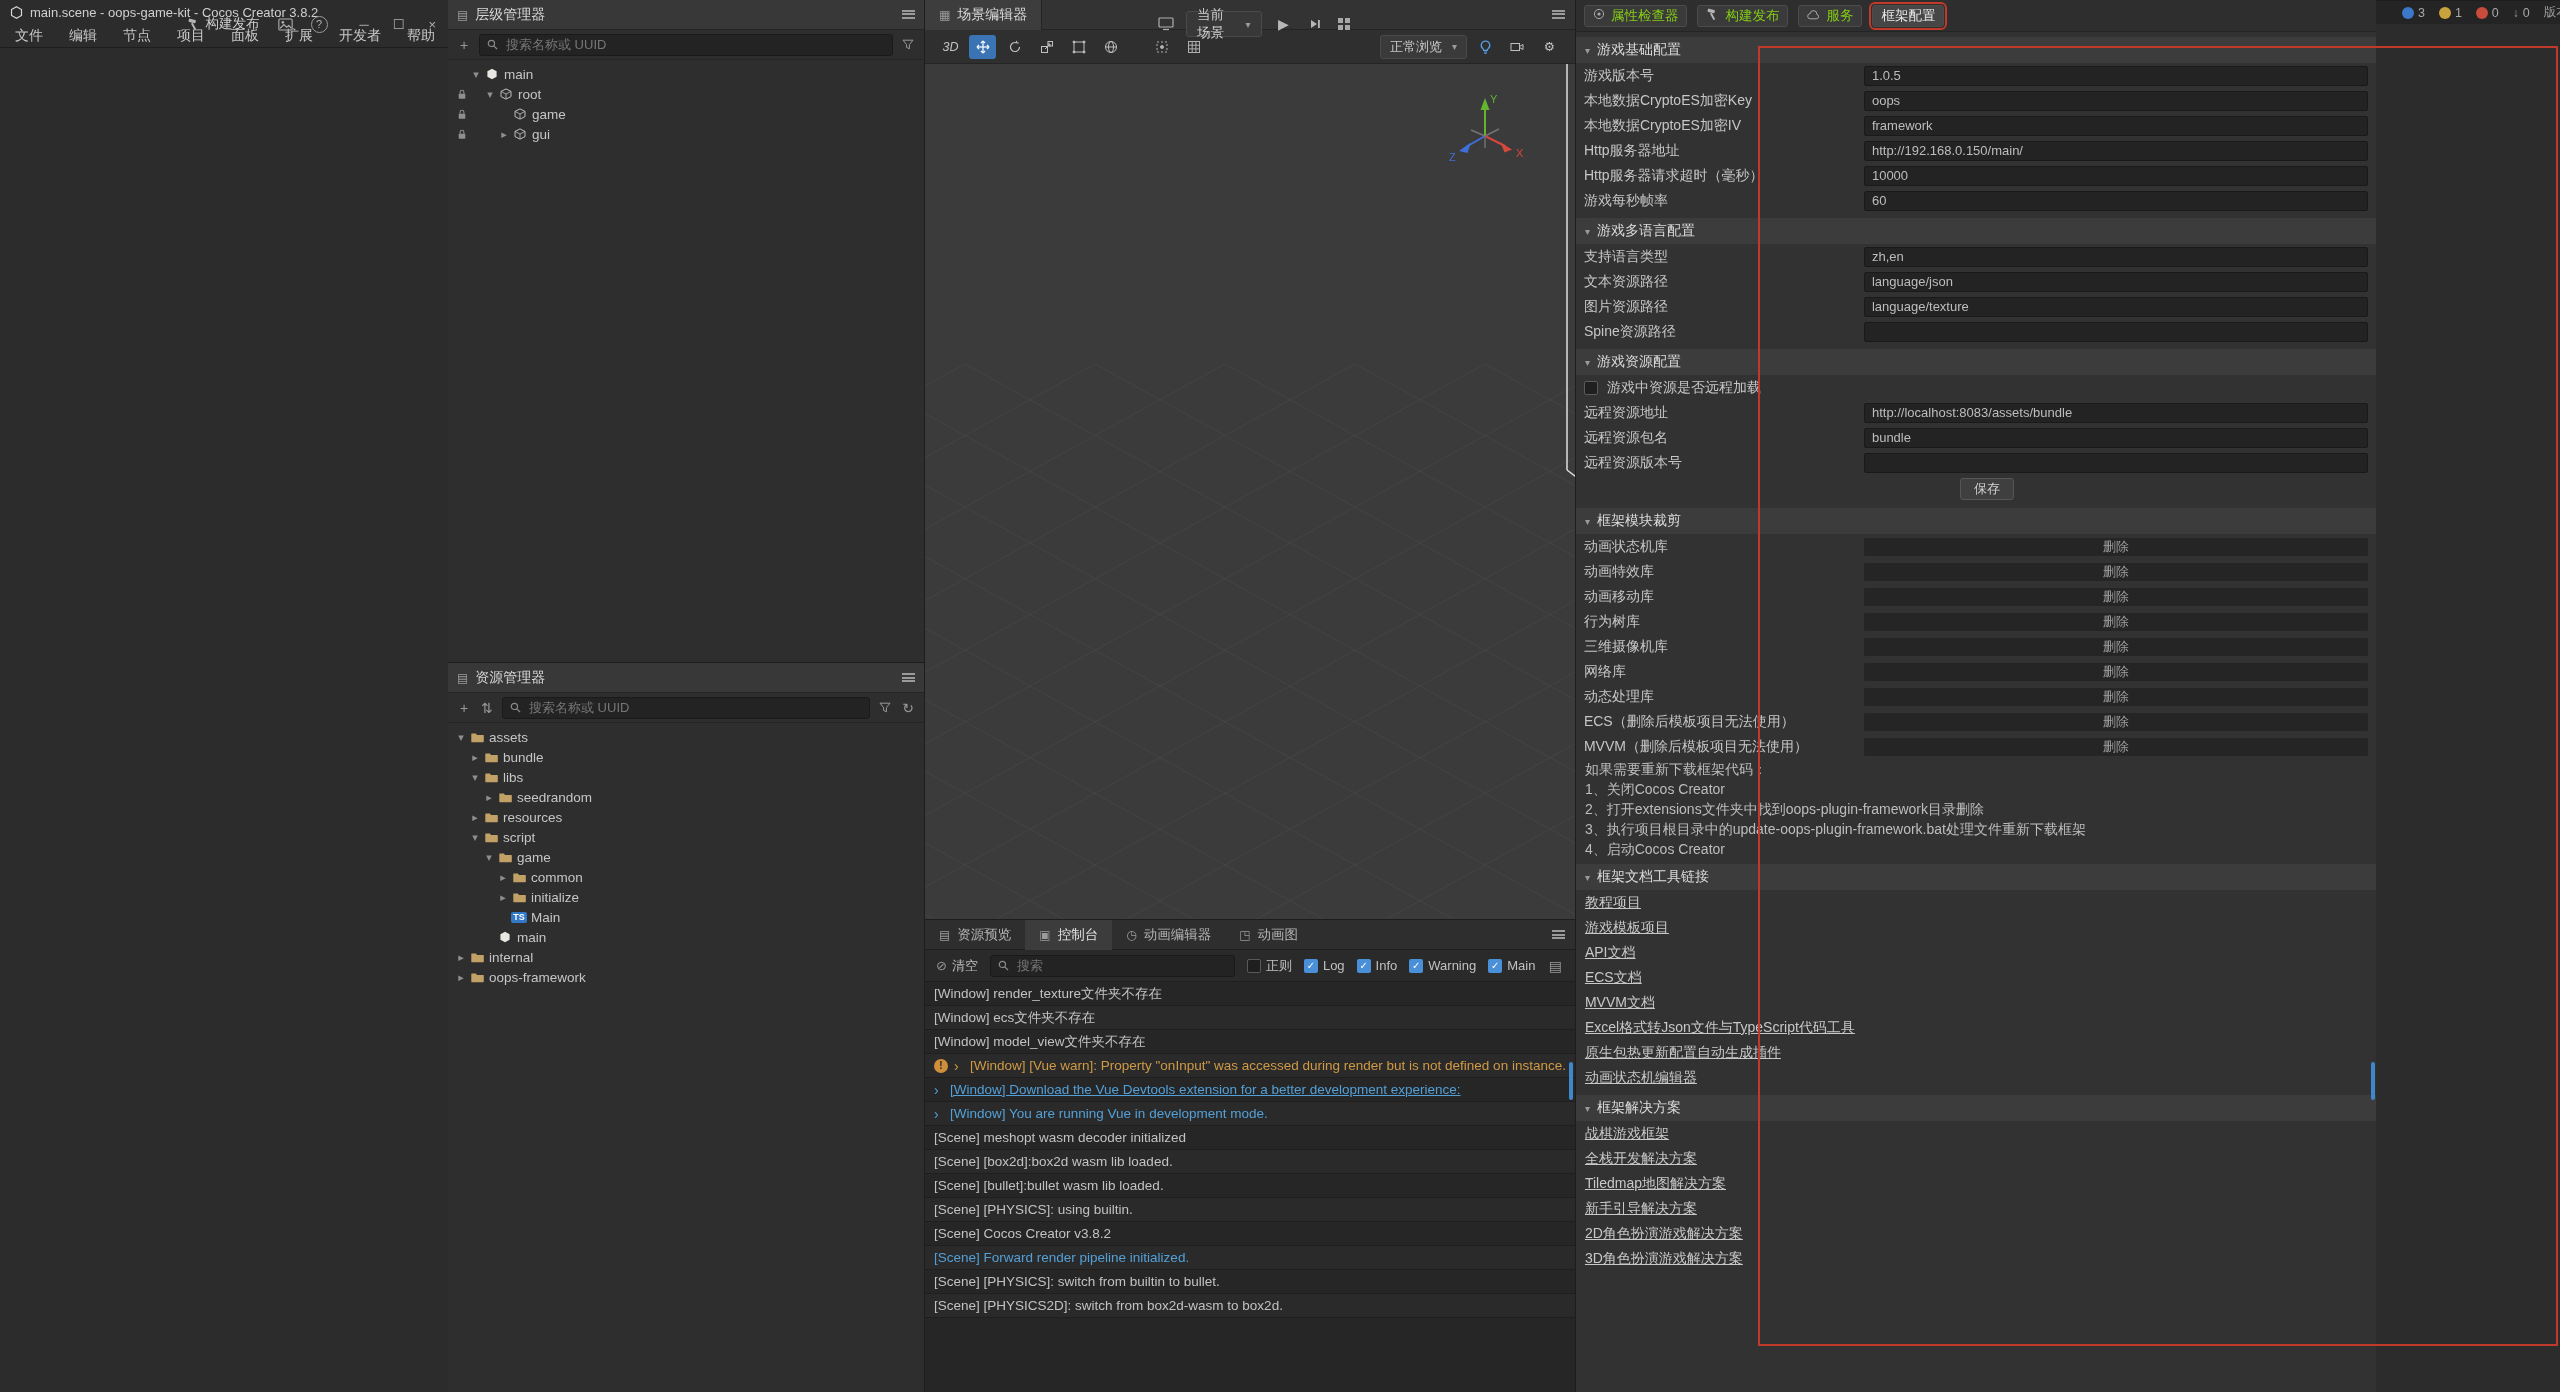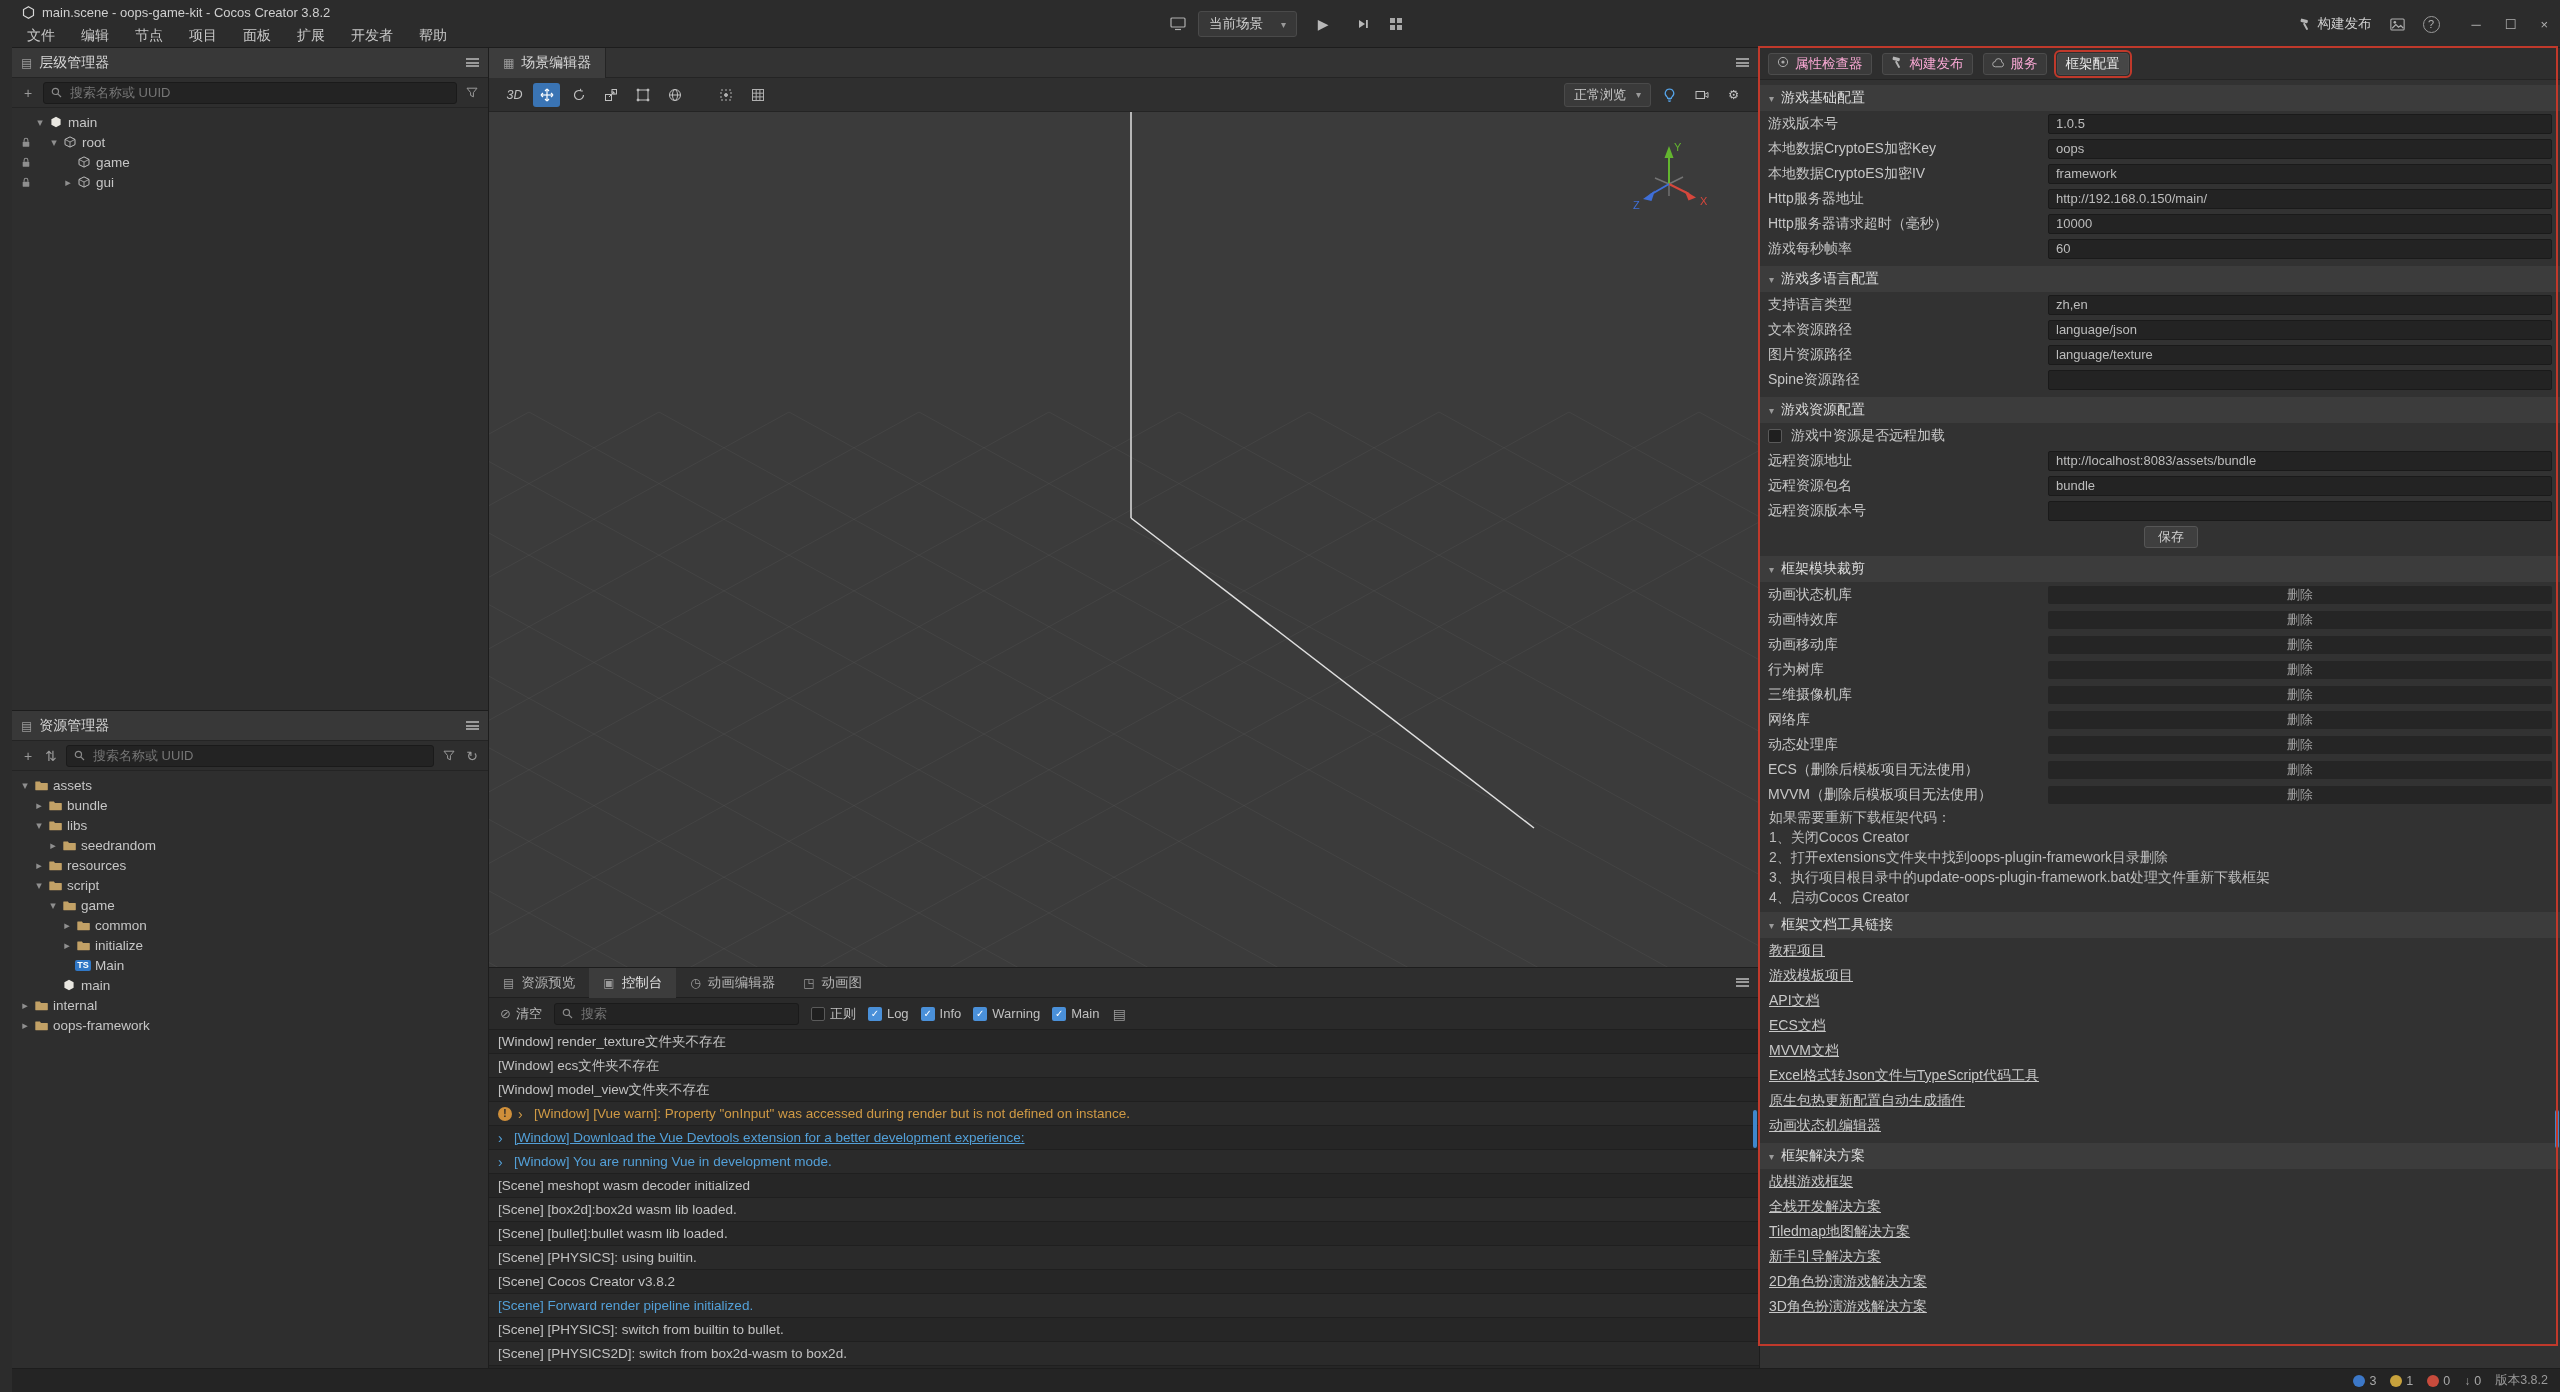--- a/index.html
+++ b/index.html
@@ -1,18 +1,18 @@
 <!DOCTYPE html>
 <html><head>
 <meta charset="utf-8">
 <style>
   html,body{margin:0;padding:0;background:#202020;}
   body{font-family:"Liberation Sans","DejaVu Sans",sans-serif;-webkit-font-smoothing:antialiased;}
   *{box-sizing:border-box;user-select:none;}
-  .app{position:relative;width:2560px;height:1392px;background:#2c2c2c;color:#c2c2c2;display:flex;flex-direction:column;overflow:hidden;padding-left:12px;}
+  .app{position:relative;width:2560px;height:1392px;background:#2c2c2c;color:#c2c2c2;display:flex;flex-direction:row;overflow:hidden;}
   .spacer{flex:1;}
   
   .topbar{height:48px;background:#2c2c2c;border-bottom:1px solid #1d1d1d;position:relative;flex:none;}
   .titlebar-row{height:24px;display:flex;align-items:center;gap:7px;padding-left:10px;}
   .app-title{font-size:13px;color:#cfcfcf;}
   .menubar{height:24px;display:flex;align-items:center;padding-left:2px;}
   .menu-item{padding:0 13px;font-size:14px;color:#c8c8c8;cursor:default;}
   .topbar-center{position:absolute;top:0;left:1158px;height:48px;display:flex;align-items:center;gap:12px;}
   .tb-ico{display:inline-flex;align-items:center;justify-content:center;color:#b8b8b8;}
   .scene-select{display:flex;align-items:center;gap:18px;background:#383838;border:1px solid #4a4a4a;border-radius:3px;height:26px;padding:0 10px;font-size:13.5px;color:#d0d0d0;}
@@ -79,21 +79,21 @@
   .t-link{color:#53a0d8;}
   .t-link .log-text{text-decoration:underline;}
   .t-info{color:#53a0d8;}
   .warn-badge{width:14px;height:14px;border-radius:50%;background:#cf8f3a;color:#262626;font-size:10px;font-weight:bold;display:inline-flex;align-items:center;justify-content:center;flex:none;}
   .expander{font-size:14px;width:10px;flex:none;}
   .scroll-thumb{position:absolute;width:4px;border-radius:2px;background:#3f87cc;}
   .console-thumb{right:2px;top:142px;height:38px;}
   
   .right-col{width:800px;flex:none;display:flex;flex-direction:column;background:#323232;position:relative;}
   .inspector-tabs{height:32px;flex:none;display:flex;align-items:center;gap:10px;padding:0 8px;background:#2e2e2e;border-bottom:1px solid #242424;}
-  .itab{display:flex;align-items:center;gap:6px;height:22px;padding:0 8px;font-size:13.5px;color:#f9a8d4;border:1px solid #4c4c4c;border-radius:3px;background:#3a3a3a;}
+  .itab{display:flex;align-items:center;gap:6px;height:22px;padding:0 8px;font-size:13.5px;color:#84cc16;border:1px solid #4c4c4c;border-radius:3px;background:#3a3a3a;}
   .itab.active{background:#464646;color:#e8e8e8;outline:2px solid #c0392b;outline-offset:1px;}
   .config-scroll{flex:1;overflow:hidden;position:relative;}
   .sec-header{height:26px;margin-top:5px;background:#3c3c3c;display:flex;align-items:center;gap:7px;padding:0 9px;font-size:14px;color:#dcdcdc;}
   .sec-arrow{color:#9a9a9a;font-size:10px;}
   .cfg-row{height:25px;display:flex;align-items:center;padding:0 8px;}
   .cfg-label{width:280px;flex:none;font-size:14px;color:#c6c6c6;white-space:nowrap;overflow:hidden;}
   .cfg-label.wide{width:auto;}
   .cfg-row .cb{margin-right:9px;}
   .cfg-input{flex:1;height:20px;background:#232323;border:1px solid #1a1a1a;border-radius:2px;color:#bdbdbd;font-size:13px;padding:0 7px;font-family:inherit;outline:none;min-width:0;}
   .save-row{height:28px;display:flex;align-items:center;padding-left:384px;}

